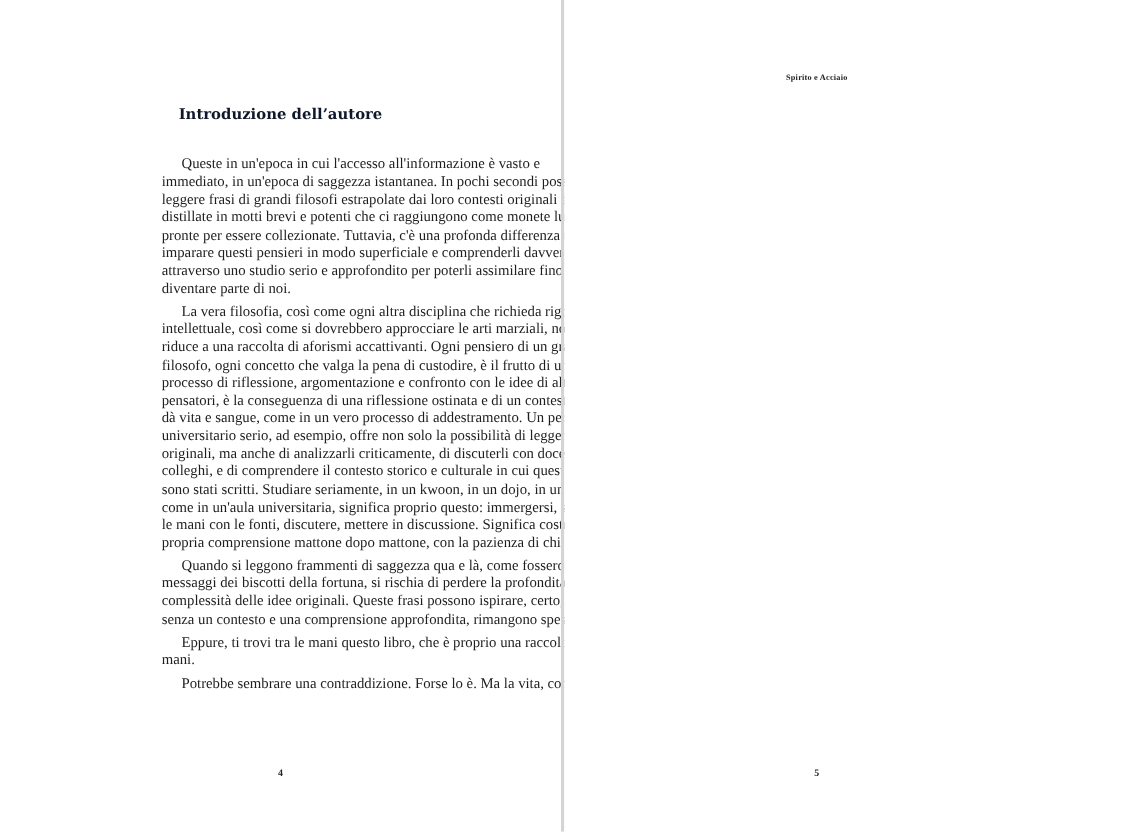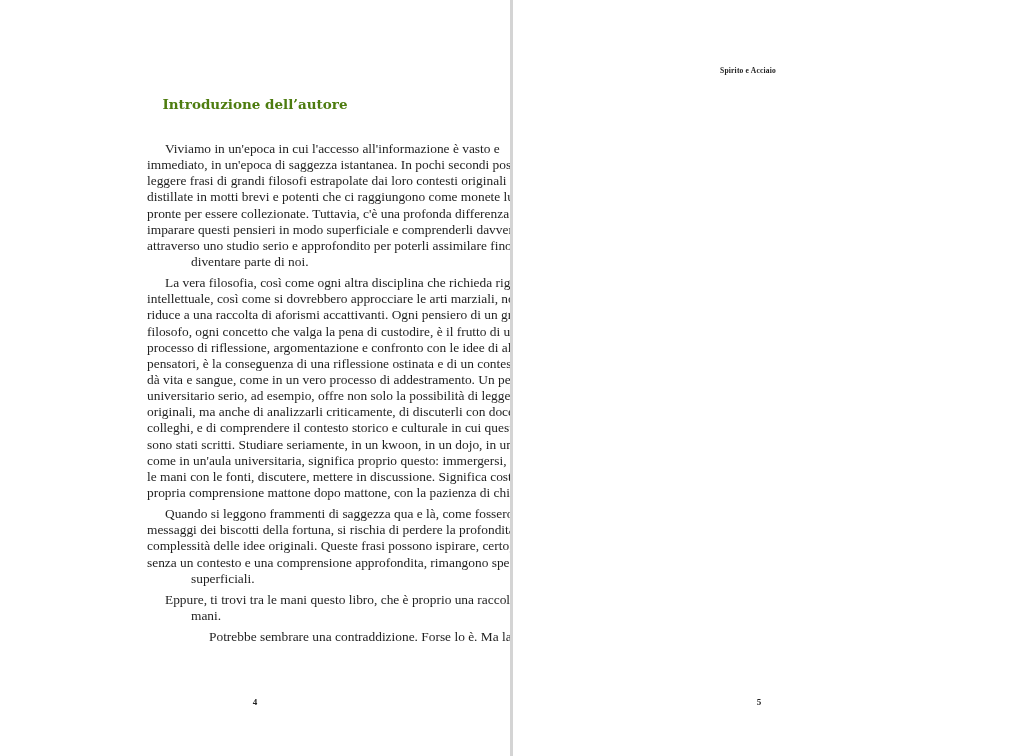--- a/index.html
+++ b/index.html
@@ -2,51 +2,51 @@
 <html><head>
 <meta charset="utf-8">
 <style>
   html, body { margin: 0; padding: 0; }
   body {
     width: 1024px; height: 756px; background: #ffffff; position: relative; overflow: hidden;
     font-family: "Liberation Serif", "DejaVu Serif", serif; color: #1e1e1e;
   }
   .page { position: absolute; top: 0; height: 756px; background: #ffffff; }
   #page-left { left: 0; width: 510px; }
-  #page-right { left: 513px; width: 459px; padding-left: 11px; }
+  #page-right { left: 513px; width: 459px; }
   #spine { position: absolute; left: 510px; top: 0; width: 3px; height: 756px; background: #d4d4d4; }
   .running-head {
     position: absolute; top: 66px; left: 0; width: 100%; text-align: center;
     font-size: 7.5px; font-weight: bold; letter-spacing: 0.2px; color: #222;
   }
   .chapter-title {
     position: absolute; top: 96px; left: 0; width: 100%; text-align: center;
-    font-family: "DejaVu Serif", serif; font-weight: bold; font-size: 13.5px; color: #4d7c0f;
+    font-family: "DejaVu Serif", serif; font-weight: bold; font-size: 13.5px; color: #0f172a;
   }
   .text-block { position: absolute; font-size: 13.4px; line-height: 16.15px; }
   #left-text { left: 147px; top: 141px; width: 290px; }
   .para { margin: 0 0 5px 0; }
   .line {
     display: block; white-space: nowrap; text-align: justify; text-align-last: justify;
     height: 16.15px; overflow: visible;
   }
-  .line.last { text-align-last: left; margin-left: 44px; }
+  .line.last { text-align-last: left; }
   .line.indent { text-indent: 18px; }
   .page-number {
     position: absolute; top: 697px; width: 100%; text-align: center; font-size: 9px; font-weight: bold; color: #222;
   }
 </style>
 </head>
 <body>
 
 <div class="page" id="page-left">
   <div class="chapter-title">Introduzione dell’autore</div>
   <div class="text-block" id="left-text">
       <div class="para">
-        <span class="line indent">Viviamo in un'epoca in cui l'accesso all'informazione è vasto e</span>
+        <span class="line indent">Queste in un'epoca in cui l'accesso all'informazione è vasto e</span>
         <span class="line">immediato, in un'epoca di saggezza istantanea. In pochi secondi possiamo</span>
         <span class="line">leggere frasi di grandi filosofi estrapolate dai loro contesti originali e</span>
         <span class="line">distillate in motti brevi e potenti che ci raggiungono come monete lucide,</span>
         <span class="line">pronte per essere collezionate. Tuttavia, c'è una profonda differenza tra</span>
         <span class="line">imparare questi pensieri in modo superficiale e comprenderli davvero,</span>
         <span class="line">attraverso uno studio serio e approfondito per poterli assimilare fino a farli</span>
         <span class="line last">diventare parte di noi.</span>
       </div>
       <div class="para">
         <span class="line indent">La vera filosofia, così come ogni altra disciplina che richieda rigore</span>
@@ -62,21 +62,20 @@
         <span class="line">sono stati scritti. Studiare seriamente, in un kwoon, in un dojo, in un dojang,</span>
         <span class="line">come in un'aula universitaria, significa proprio questo: immergersi, sporcarsi</span>
         <span class="line">le mani con le fonti, discutere, mettere in discussione. Significa costruire la</span>
         <span class="line">propria comprensione mattone dopo mattone, con la pazienza di chi sa che</span>
       </div>
       <div class="para">
         <span class="line indent">Quando si leggono frammenti di saggezza qua e là, come fossero i</span>
         <span class="line">messaggi dei biscotti della fortuna, si rischia di perdere la profondità e la</span>
         <span class="line">complessità delle idee originali. Queste frasi possono ispirare, certo, ma</span>
         <span class="line">senza un contesto e una comprensione approfondita, rimangono spesso</span>
-        <span class="line last">superficiali.</span>
       </div>
       <div class="para">
         <span class="line indent">Eppure, ti trovi tra le mani questo libro, che è proprio una raccolta di</span>
         <span class="line last">mani.</span>
       </div>
       <div class="para">
         <span class="line last indent">Potrebbe sembrare una contraddizione. Forse lo è. Ma la vita, come la</span>
       </div>
     </div>
   <div class="page-number">4</div>

